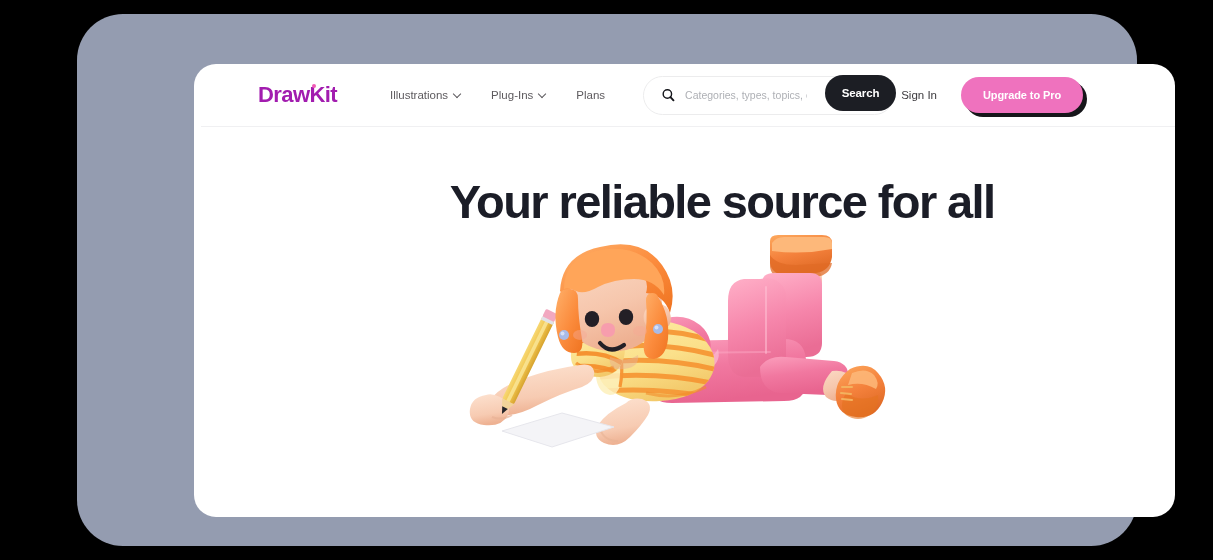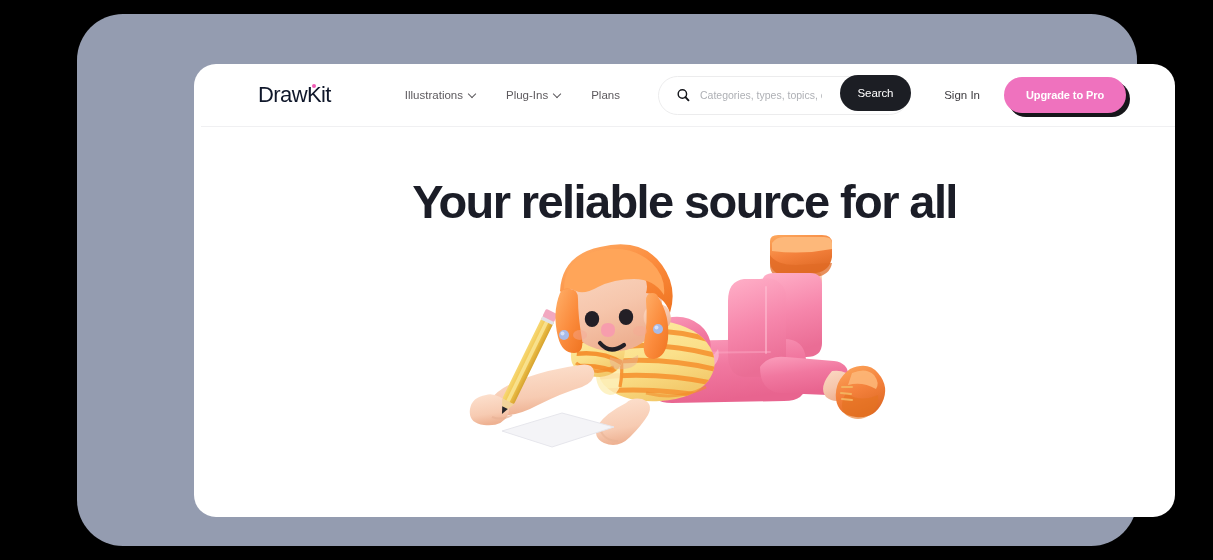--- a/index.html
+++ b/index.html
@@ -61,40 +61,40 @@
     left: 7px;
     right: 0px;
     top: 62px;
     height: 1px;
     background: #f0f0f2;
   }
 
   .logo {
     position: relative;
     font-size: 22px;
-    font-weight: 400;
+    font-weight: 700;
     letter-spacing: -0.6px;
-    color: #0f172a;
+    color: #a21caf;
     white-space: nowrap;
   }
   .logo .dot {
     position: absolute;
     width: 4px;
     height: 4px;
     border-radius: 50%;
     background: #f05bb5;
     top: 2px;
     left: 54px;
   }
 
   .nav {
     display: flex;
     align-items: center;
     gap: 29px;
-    margin-left: 74px;
+    margin-left: 53px;
   }
   .nav-item {
     display: flex;
     align-items: center;
     gap: 6px;
     font-size: 11.5px;
     color: #5d5a5e;
     white-space: nowrap;
     cursor: pointer;
   }
@@ -152,34 +152,34 @@
   .search-btn {
     position: absolute;
     right: -3px;
     top: -2px;
     width: 71px;
     height: 36px;
     border-radius: 18px;
     background: #1c1e24;
     color: #ffffff;
     font-size: 11.5px;
-    font-weight: 400;
+    font-weight: 700;
     border: none;
     cursor: pointer;
     font-family: "Liberation Sans", sans-serif;
     letter-spacing: -0.1px;
   }
 
   
   .actions {
     margin-left: auto;
     display: flex;
     align-items: center;
     gap: 24px;
-    padding-right: 49px;
+    padding-right: 92px;
   }
   .signin {
     font-size: 11.5px;
     color: #3d3b3f;
     cursor: pointer;
     white-space: nowrap;
   }
   .upgrade {
     position: relative;
     width: 122px;
@@ -191,21 +191,21 @@
     font-weight: 600;
     border: none;
     cursor: pointer;
     font-family: Liberation Sans, sans-serif;
     box-shadow: 4px 4px 0 0 #16161a;
     letter-spacing: -0.1px;
   }
 
   
   .hero {
-    text-align: center;
+    text-align: right;
     padding-top: 50px;
   }
   .hero-title {
     margin: 0 auto;
     max-width: 620px;
     font-size: 47px;
     line-height: 1.12;
     font-weight: 700;
     letter-spacing: -1.6px;
     color: #1b1d27;

